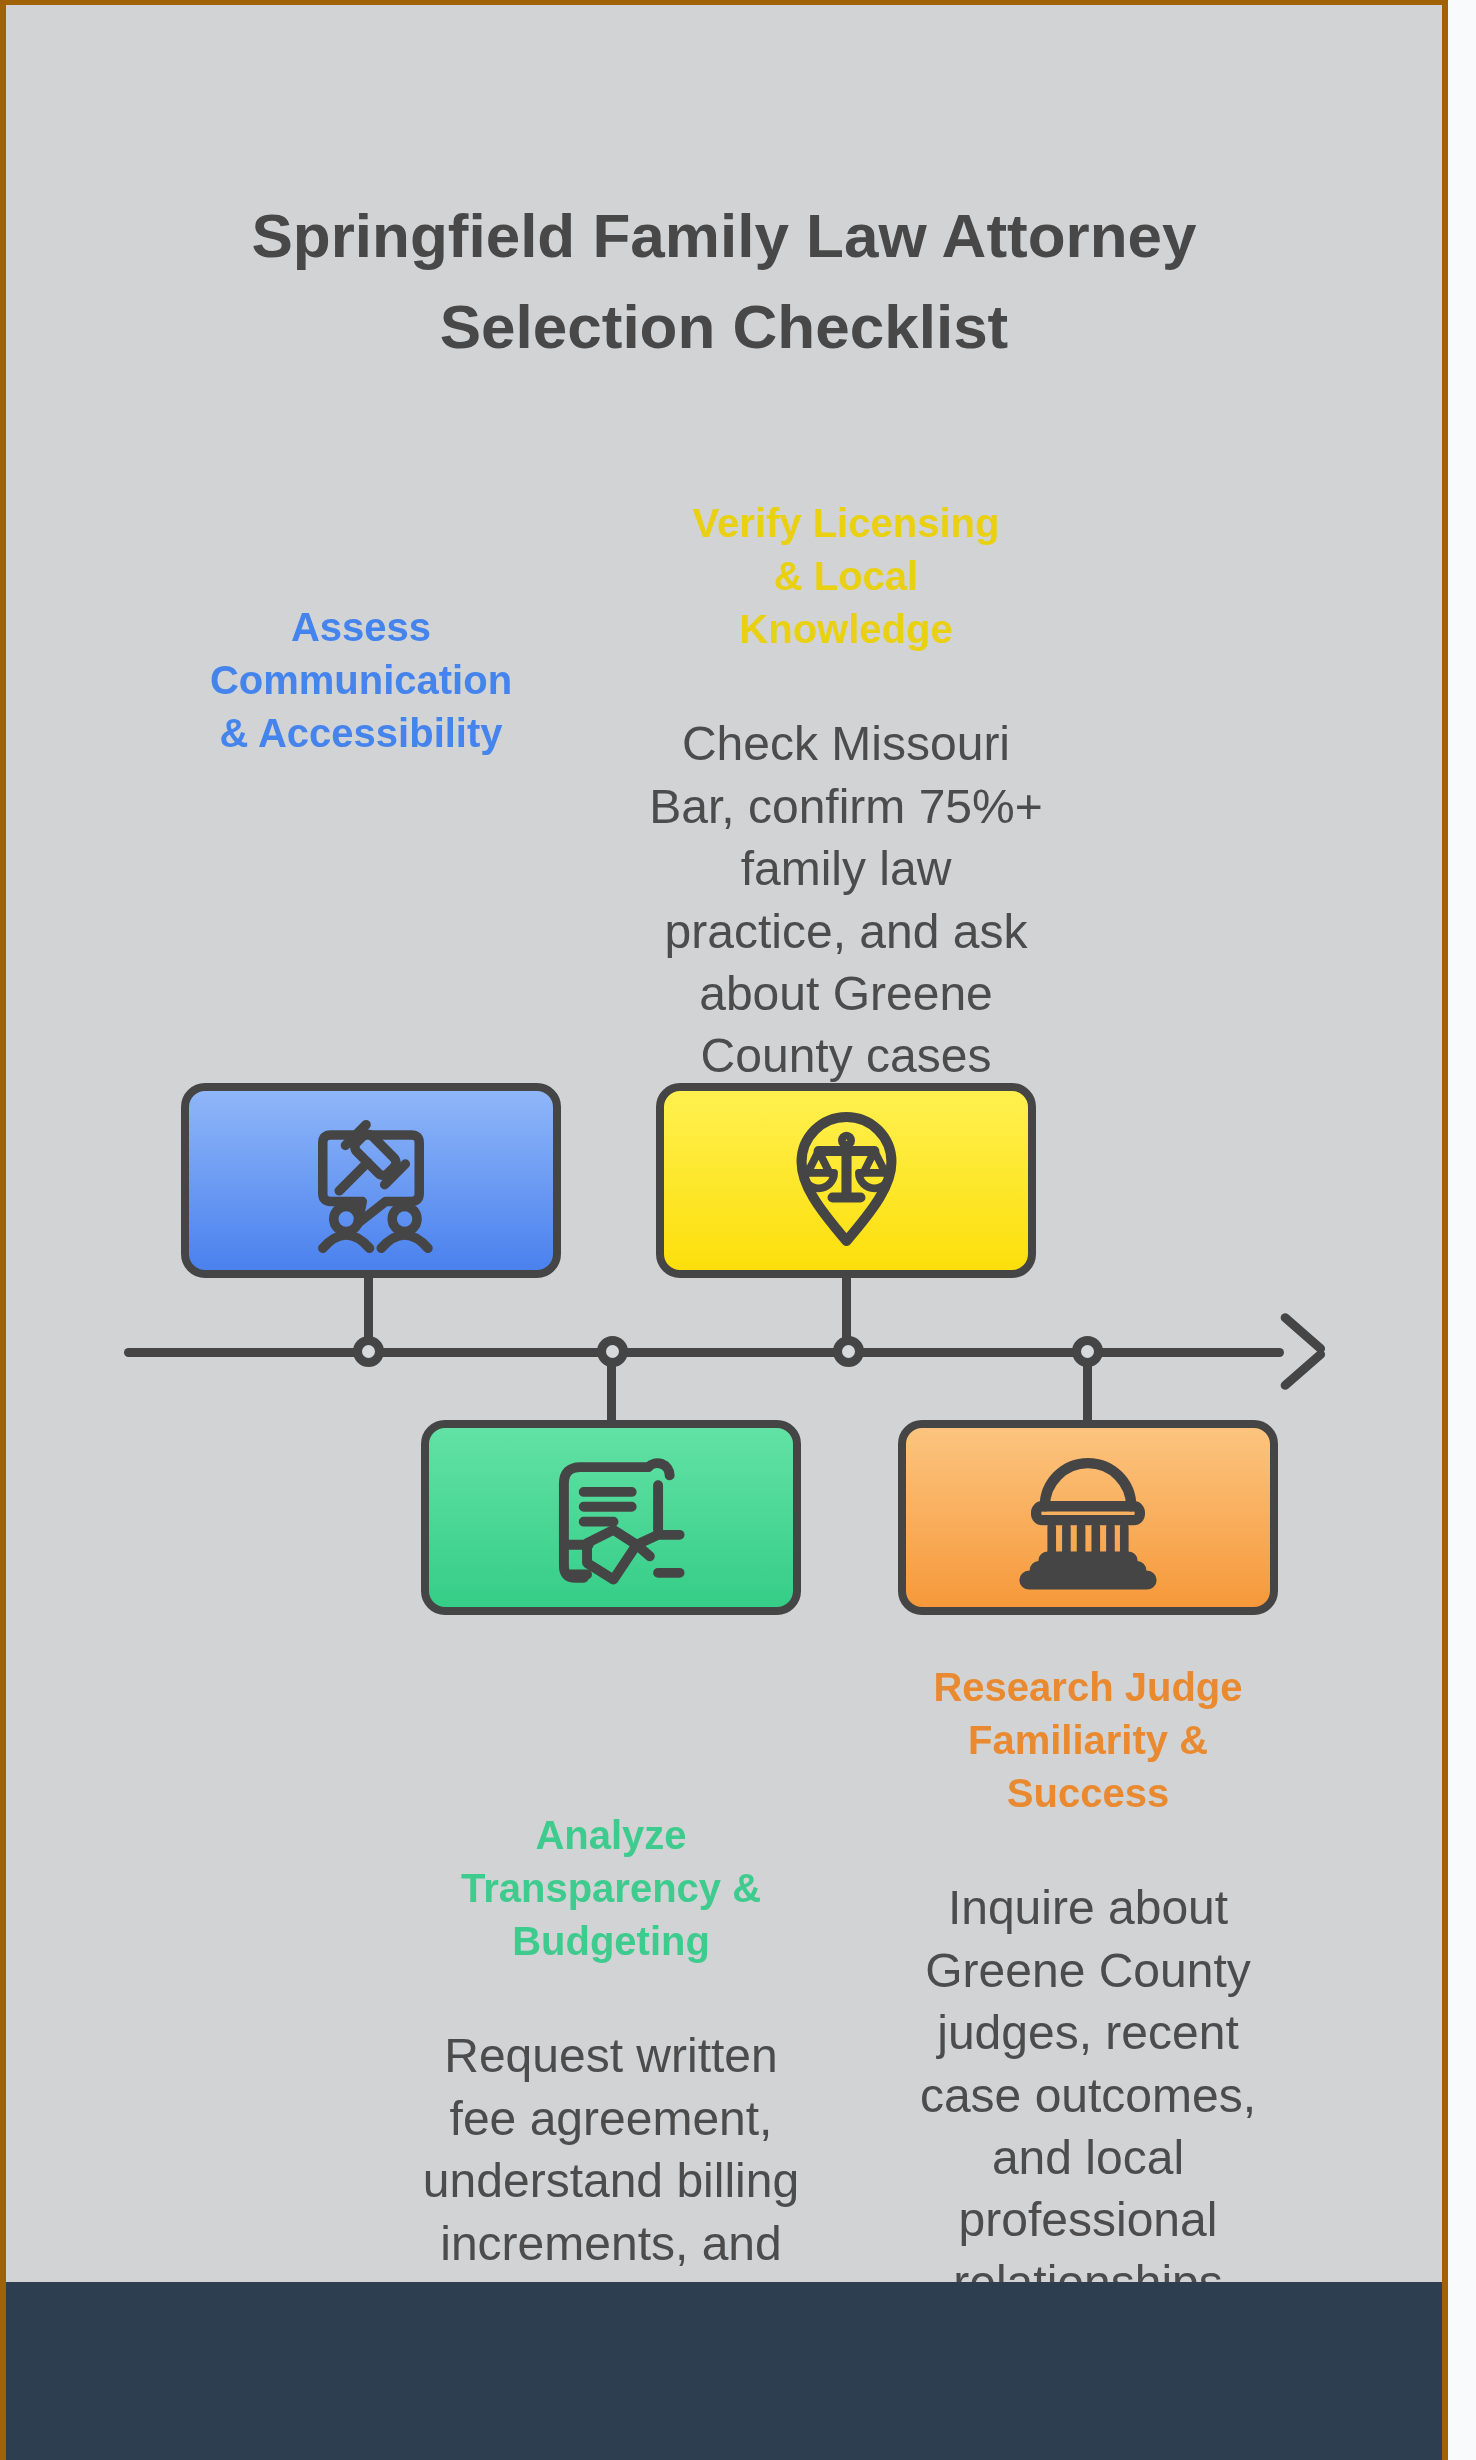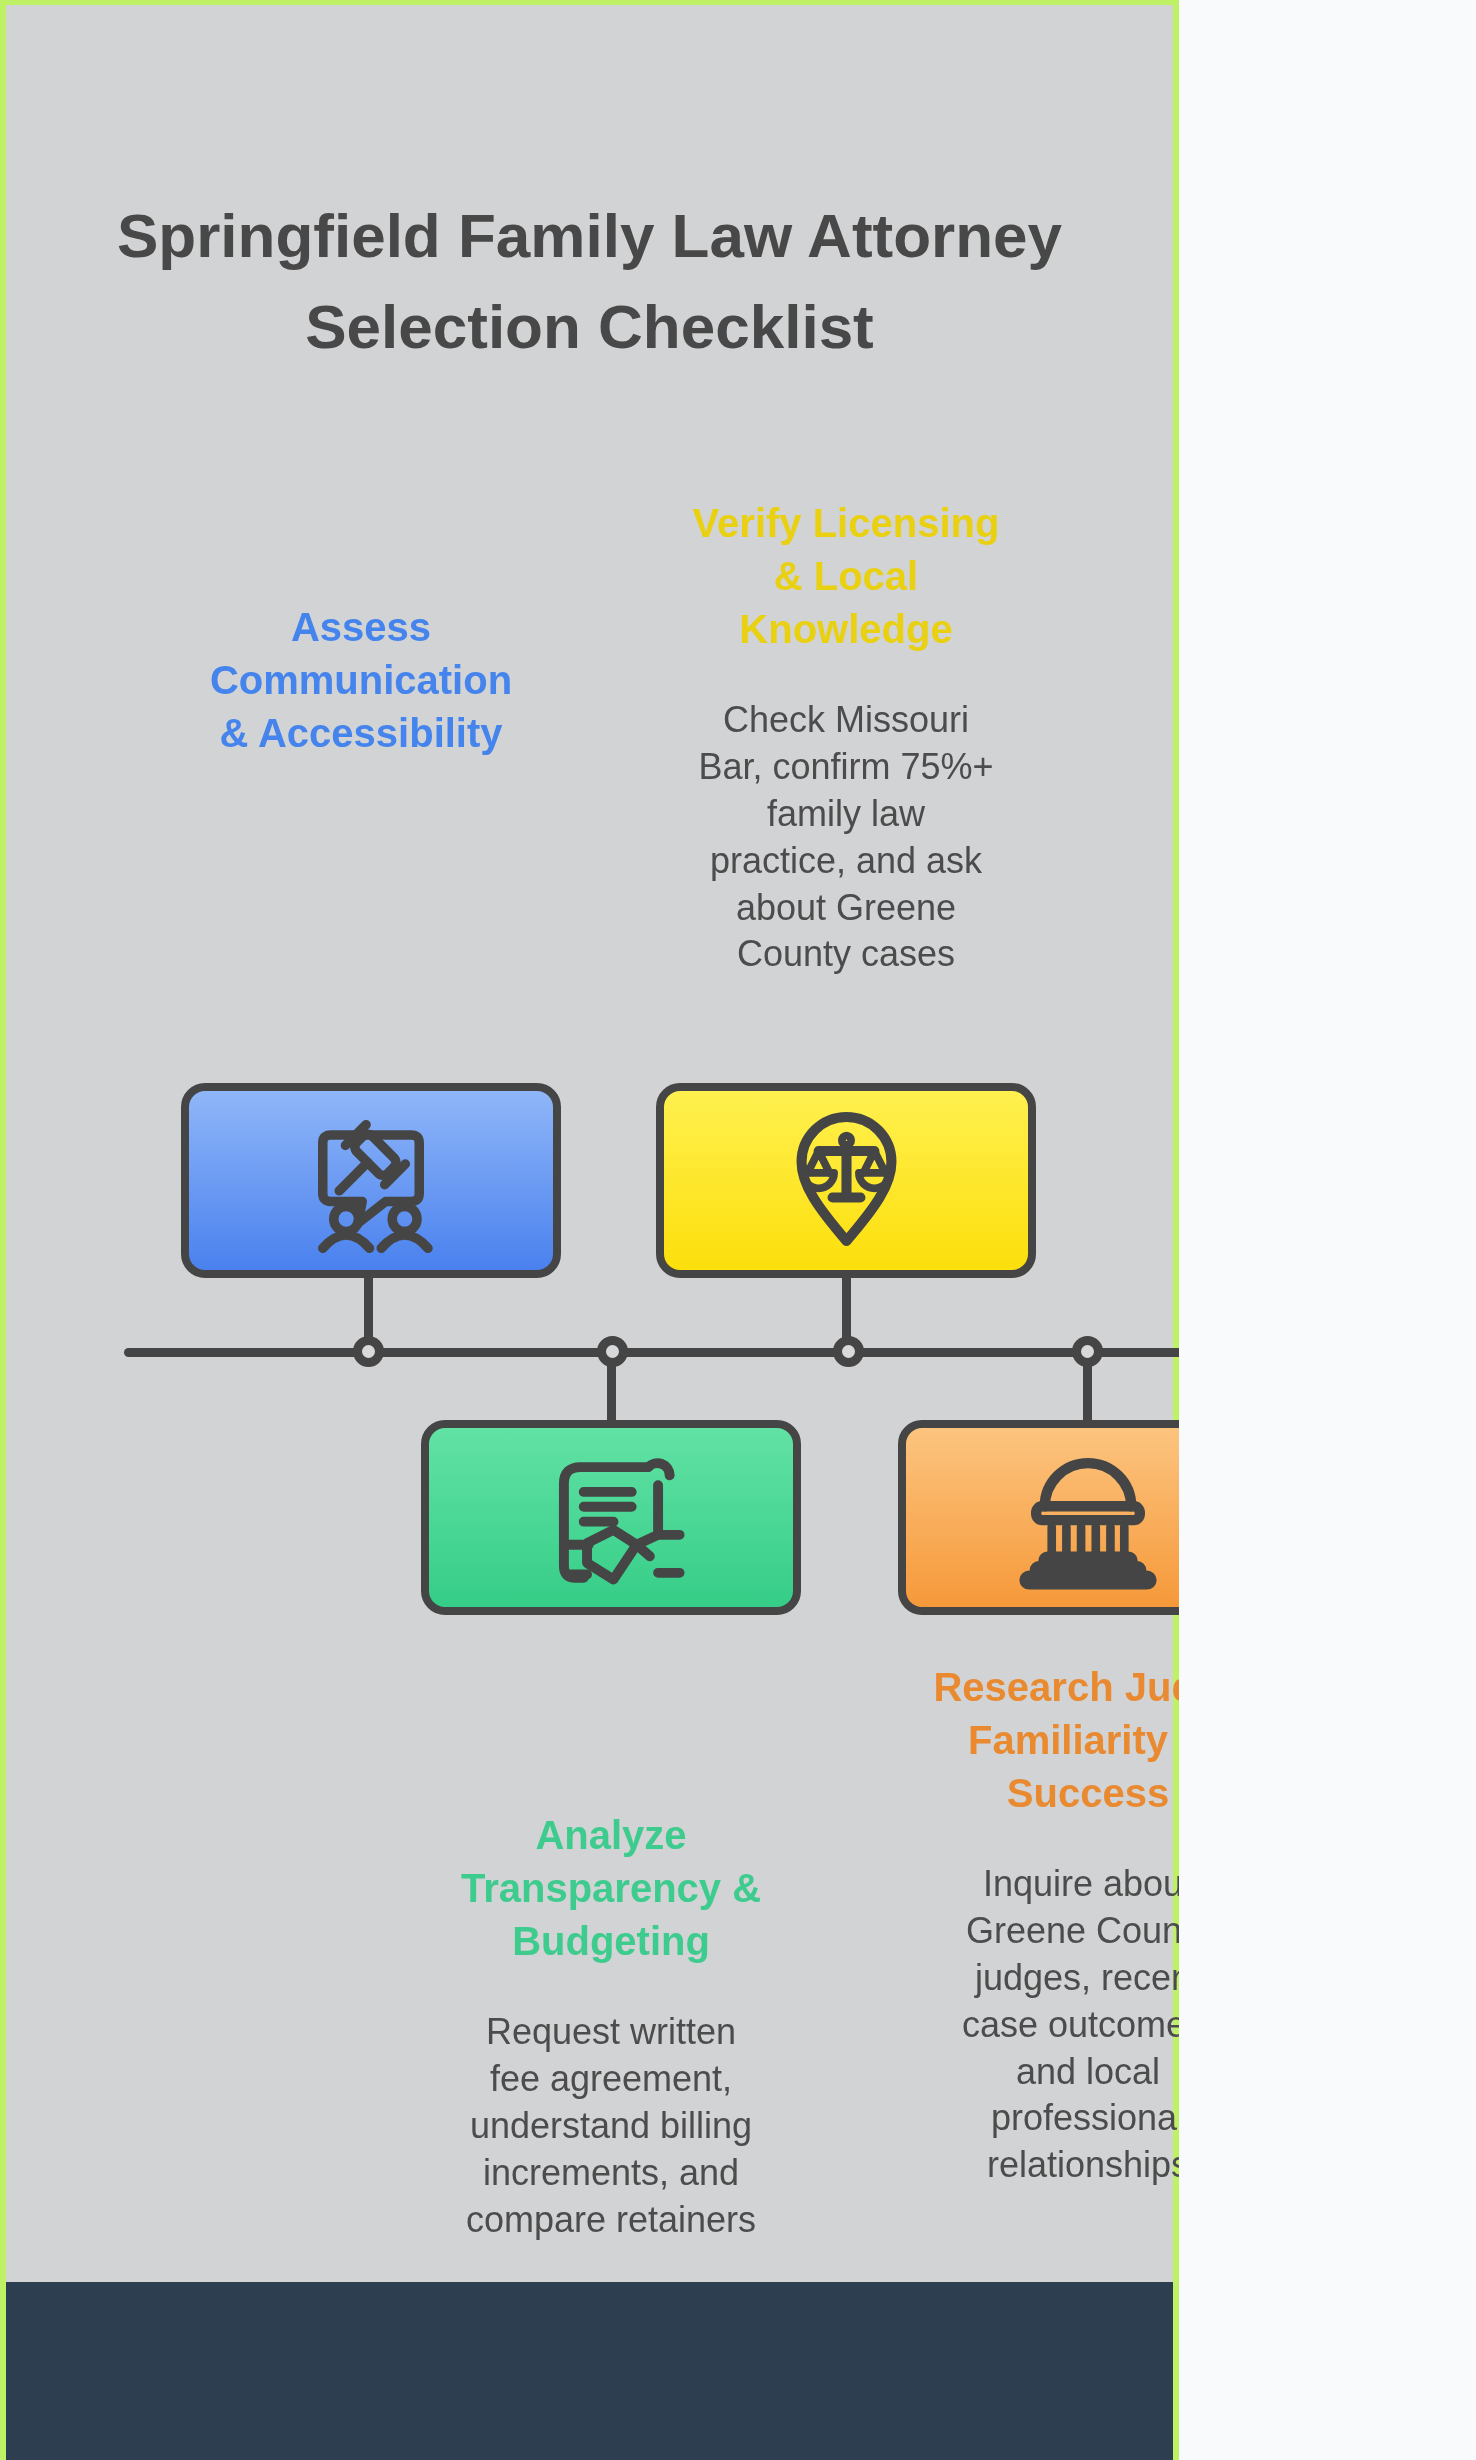--- a/index.html
+++ b/index.html
@@ -1,26 +1,26 @@
 <!DOCTYPE html>
 <html><head>
 <meta charset="utf-8">
 <style>
   html,body{margin:0;padding:0;background:#f8fafc;}
-  .canvas{position:relative;width:1179px;height:2460px;background:#bef264;overflow:hidden;
+  .canvas{position:relative;width:1448px;height:2460px;background:#a16207;overflow:hidden;
           font-family:"Liberation Sans","DejaVu Sans",sans-serif;}
   .board{position:absolute;left:6px;top:5px;right:6px;bottom:0;background:#d2d3d5;}
   .footer{position:absolute;left:0;right:0;bottom:0;height:178px;background:#2d3e50;}
 
   .title{position:absolute;left:0;top:186px;width:100%;text-align:center;
          font-size:62px;font-weight:700;color:#484848;line-height:1.46;white-space:pre-line;}
 
   .txt-block{position:absolute;width:440px;text-align:center;white-space:pre-line;}
   .step-heading{font-size:40px;font-weight:700;line-height:1.32;margin:0 0 24px 0;}
-  .step-body{font-size:36px;font-weight:400;line-height:1.3;color:#4c4c4c;margin:0;}
+  .step-body{font-size:48px;font-weight:400;line-height:1.3;color:#4c4c4c;margin:16px;}
 
   .blue-block  {left:135px;top:568px;}
   .yellow-block{left:620px;top:474px;}
   .green-block {left:385px;top:1738px;}
   .orange-block{left:862px;top:1638px;}
 
   .step-box{position:absolute;width:380px;height:195px;box-sizing:border-box;
             border:8px solid #454545;border-radius:24px;}
   .box-blue  {left:175px;top:1078px;background:linear-gradient(180deg,#8fb6f8 0%,#4a81ee 100%);}
   .box-yellow{left:650px;top:1078px;background:linear-gradient(180deg,#fff04f 0%,#fcdf0b 100%);}

